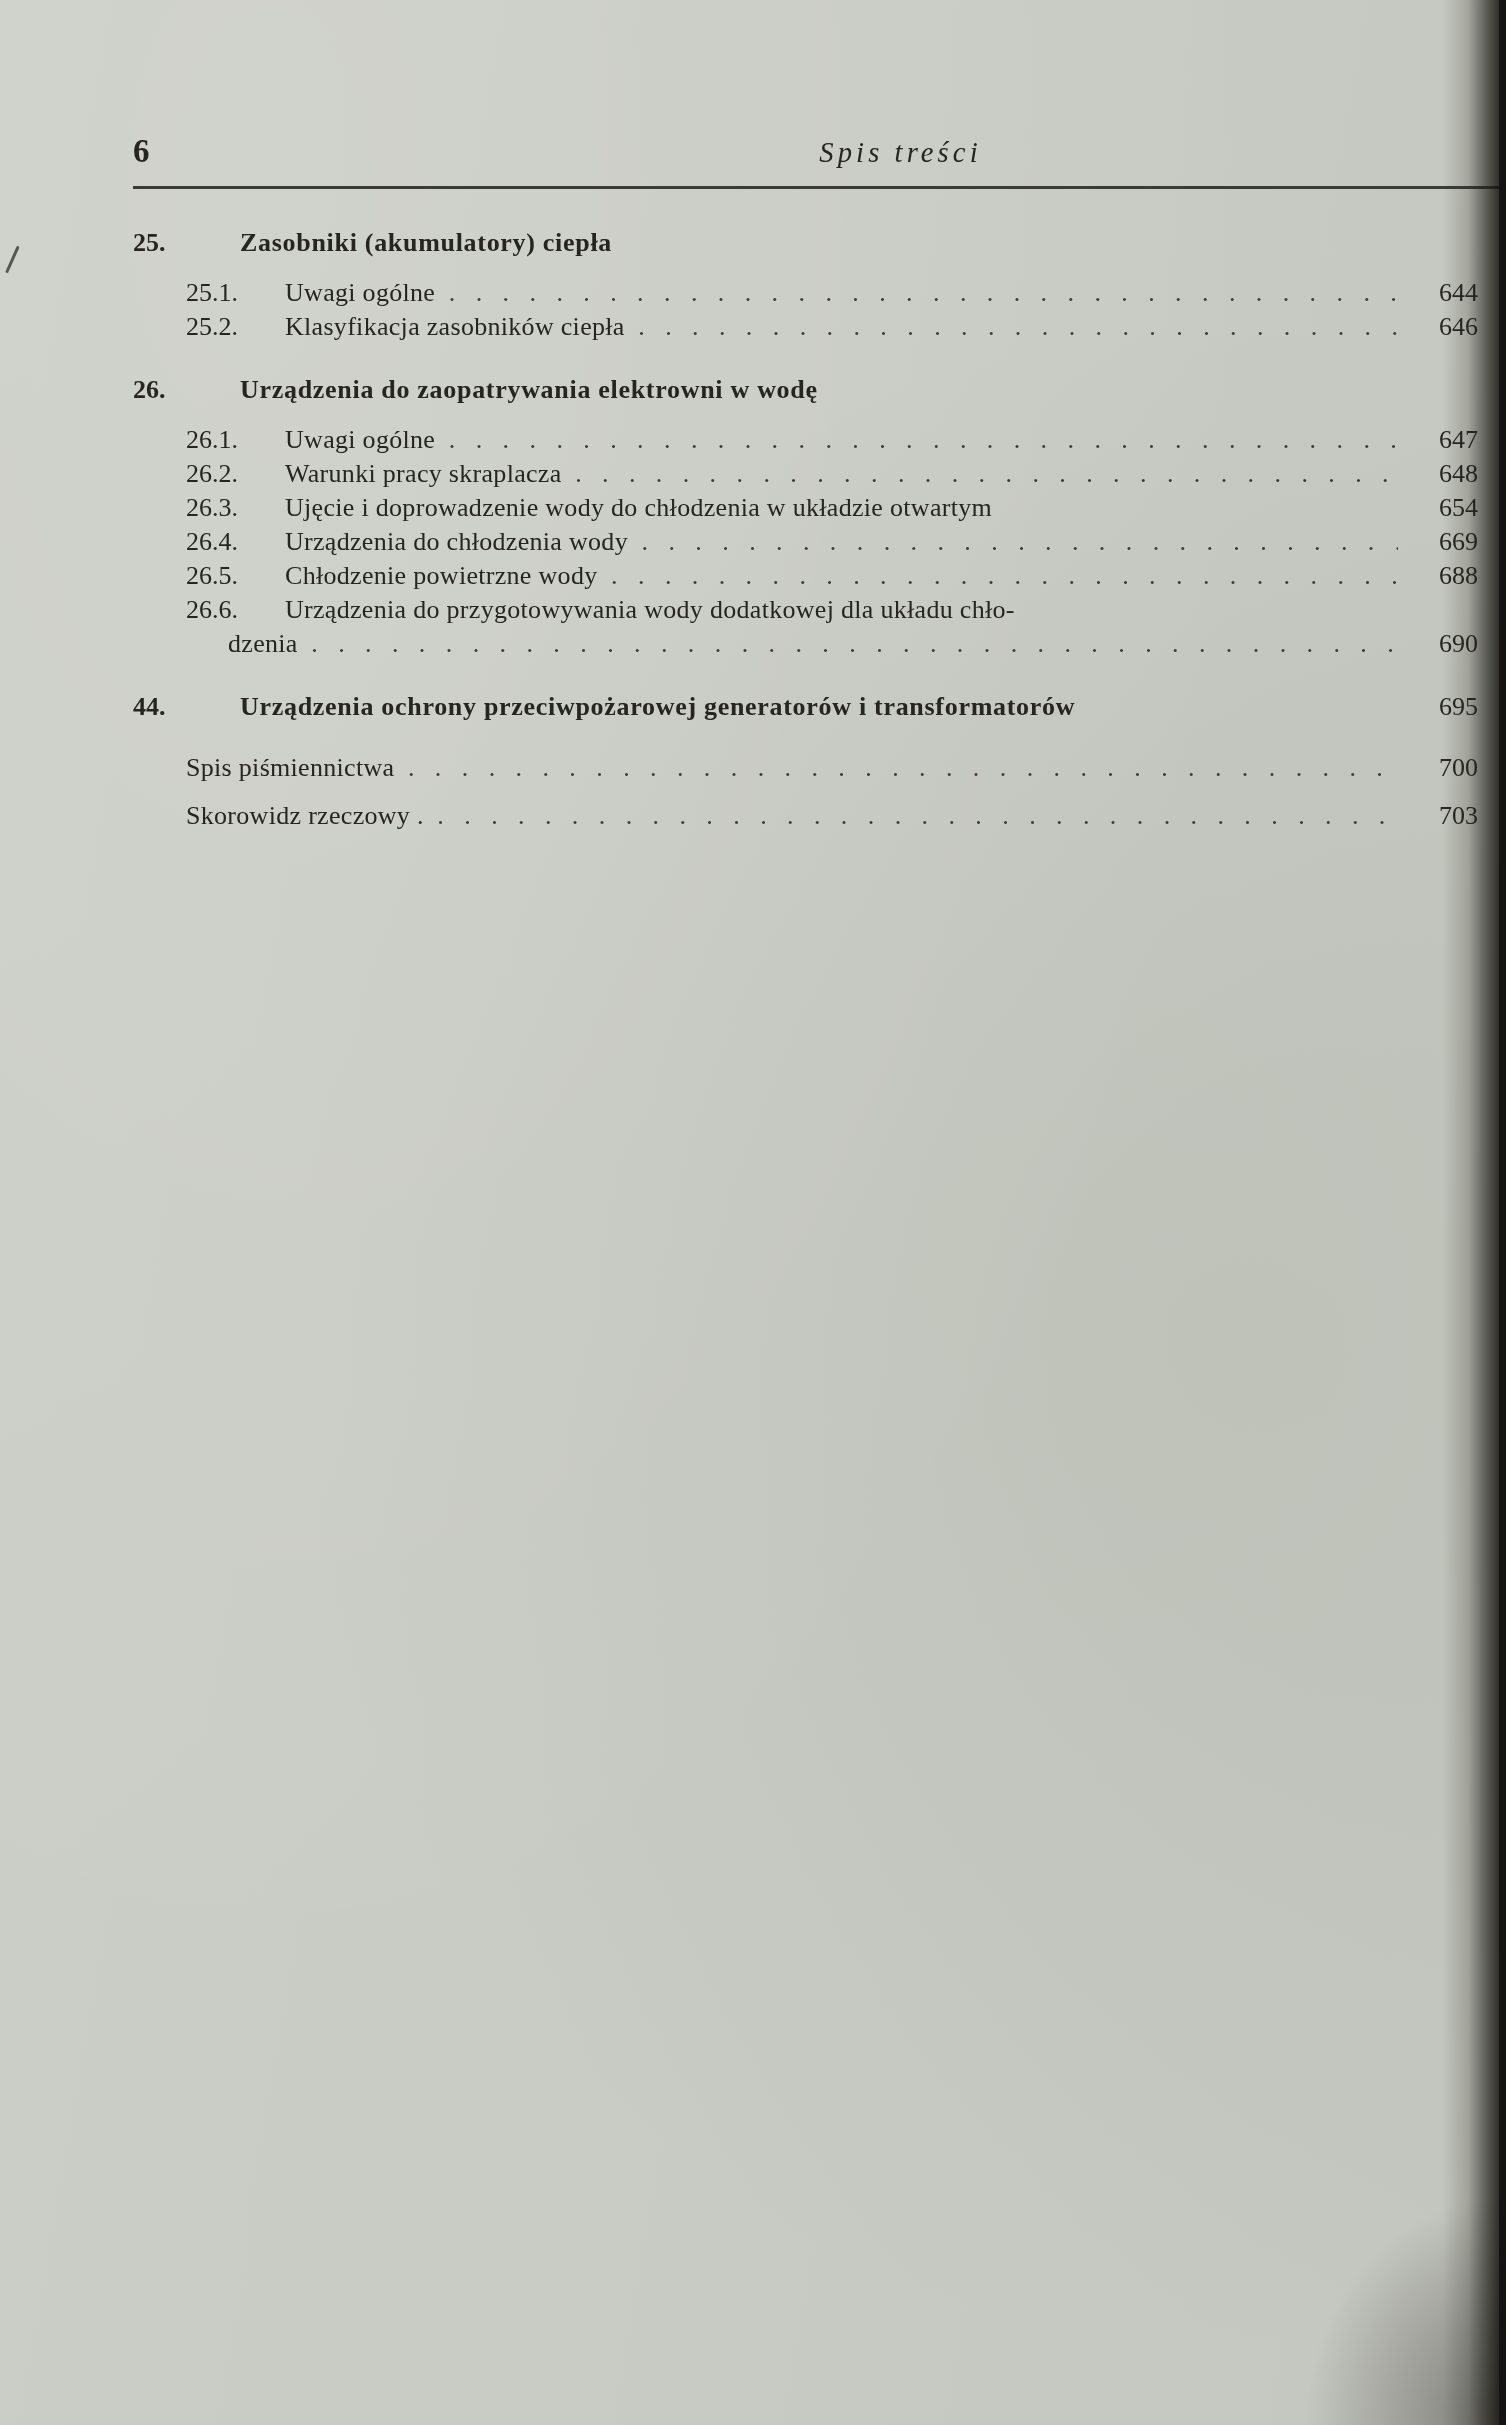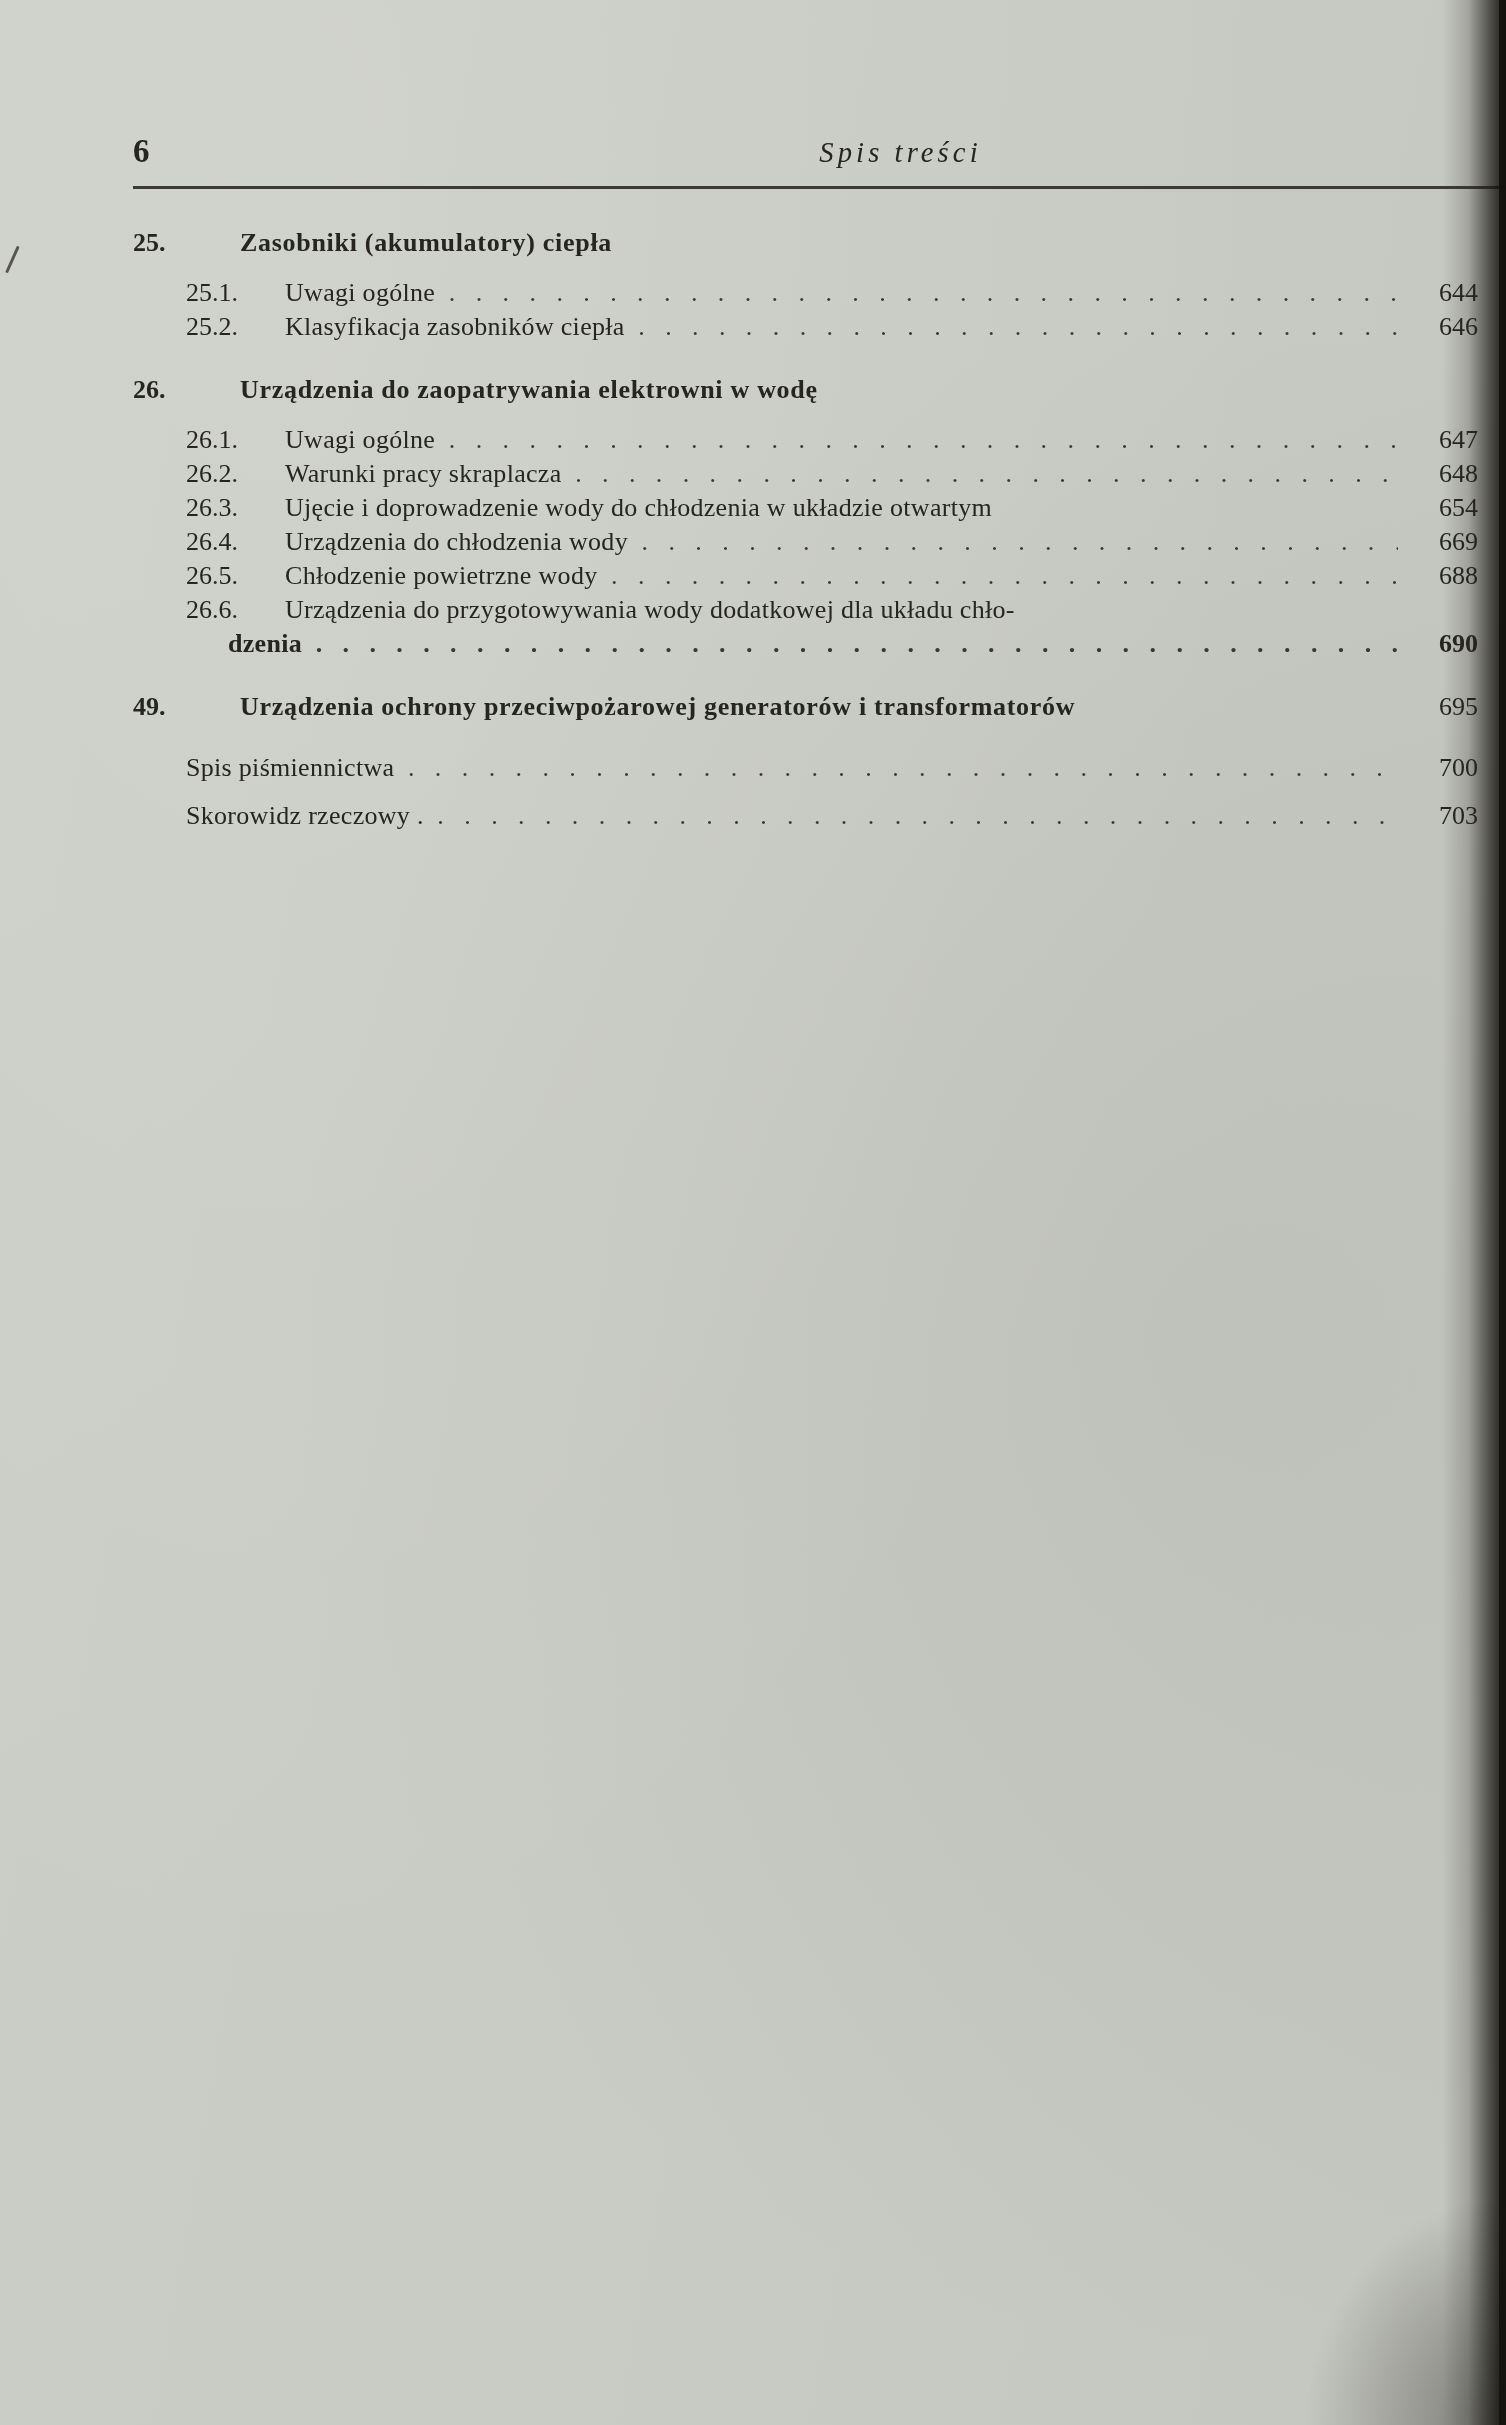--- a/index.html
+++ b/index.html
@@ -65,21 +65,21 @@
   .row .leader {
     flex: 1 1 0; min-width: 0; overflow: hidden; white-space: nowrap;
     letter-spacing: 20.4px; margin: 0 5.4px 0 13.6px; color: #3a3831;
   }
   .row .page-col { flex: none; width: 75px; text-align: right; white-space: nowrap; }
 
   .section .num { width: 63px; font-weight: bold; }
   .section .title { font-weight: bold; letter-spacing: 0.7px; margin-left: 44px; }
   .sub { padding-left: 53px; }
   .sub .num { width: 99px; }
-  .cont { padding-left: 95px; font-weight: bold; }
+  .cont { padding-left: 95px; }
   .back { padding-left: 53px; }
 
   .gap-after-sec { margin-bottom: 16.3px; }
   .gap-top-42 { margin-top: 28.6px; }
   .gap-top-40 { margin-top: 27px; }
   .gap-top-27 { margin-top: 14px; }
 </style>
 </head>
 <body>
 
@@ -156,21 +156,21 @@
       <span class="title">Urządzenia do przygotowywania wody dodatkowej dla układu chło-</span>
     </div>
 
     <div class="row cont">
       <span class="title">dzenia</span>
       <span class="leader">......................................................................</span>
       <span class="page-col">690</span>
     </div>
 
     <div class="row section gap-top-42">
-      <span class="num">49.</span>
+      <span class="num">44.</span>
       <span class="title">Urządzenia ochrony przeciwpożarowej generatorów i transformatorów</span>
       <span class="leader"></span>
       <span class="page-col">695</span>
     </div>
 
     <div class="row back gap-top-40">
       <span class="title">Spis piśmiennictwa</span>
       <span class="leader">......................................................................</span>
       <span class="page-col">700</span>
     </div>

